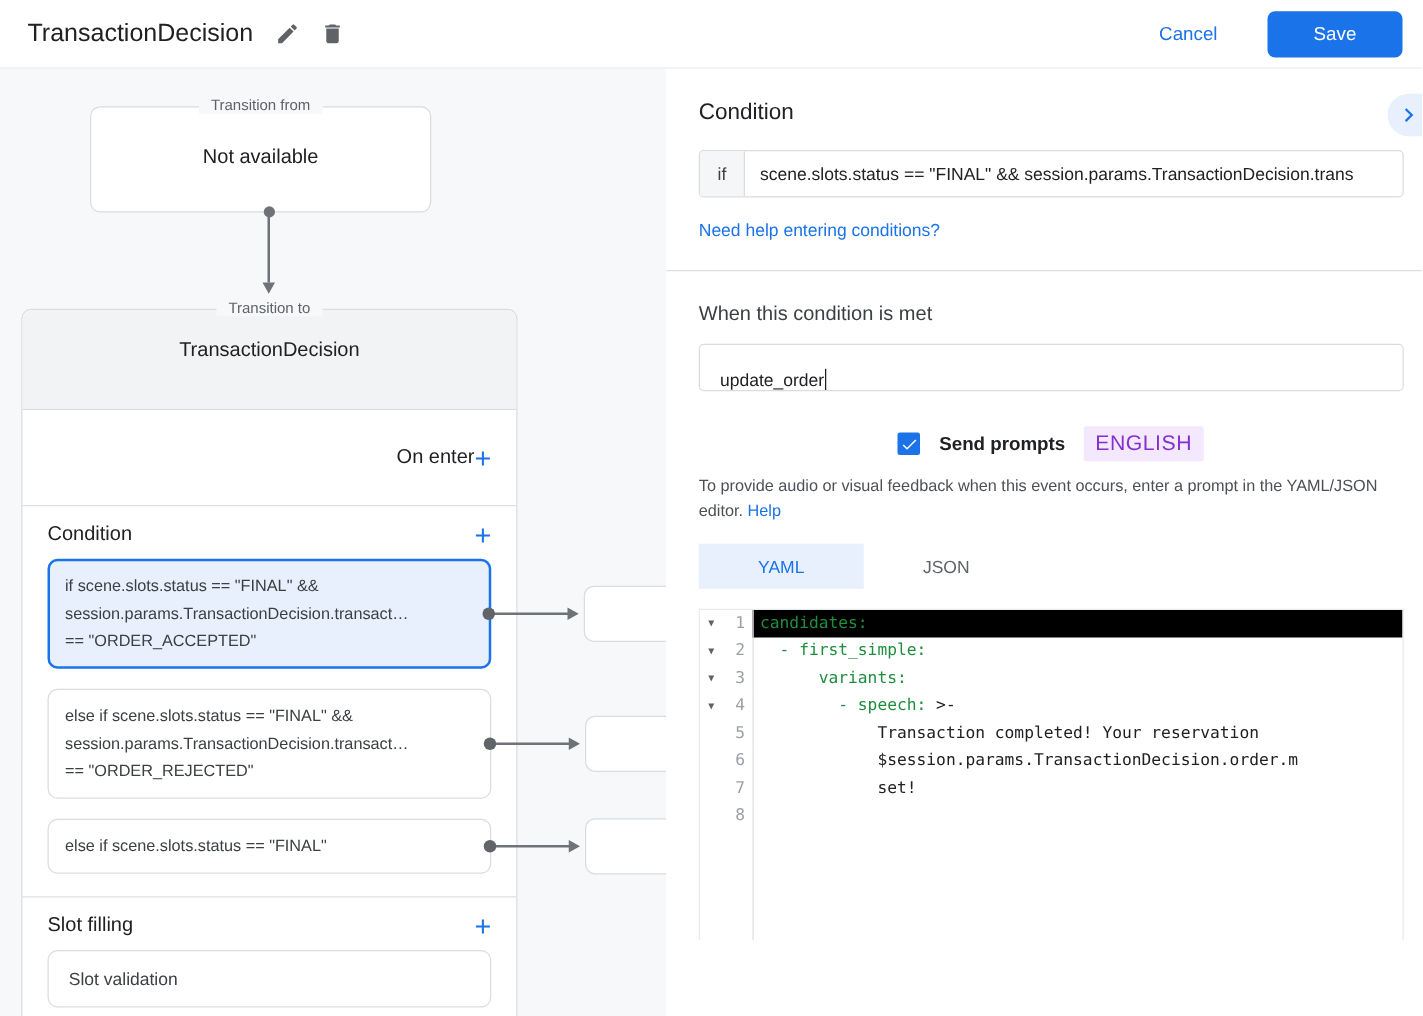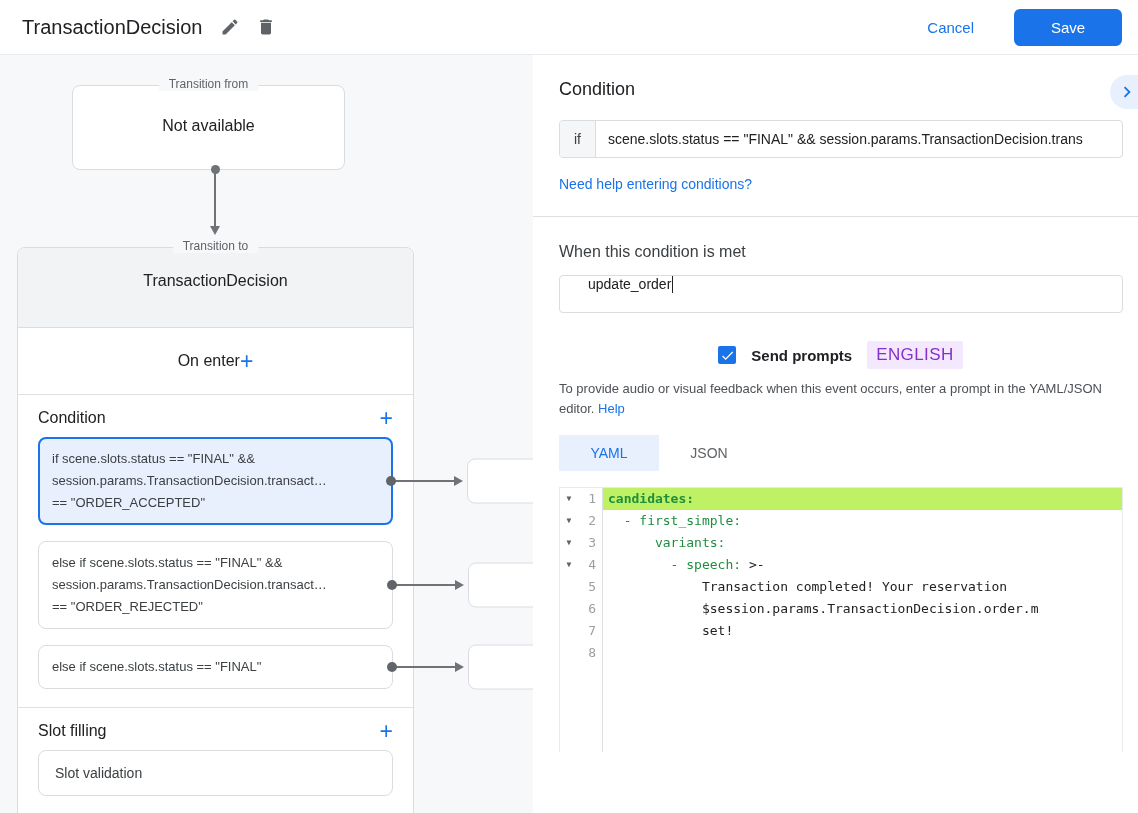--- a/index.html
+++ b/index.html
@@ -29,21 +29,21 @@
   .v-dot { position:absolute; left:211px; top:110px; width:9px; height:9px; border-radius:50%; background:#6f7377; }
   .v-line { position:absolute; left:214px; top:114px; width:2px; height:57px; background:#6f7377; }
   .v-head { position:absolute; left:210px; top:171px; width:0; height:0; border-left:5px solid transparent; border-right:5px solid transparent; border-top:9px solid #6f7377; }
 
   
   .to-card { position:absolute; left:17px; top:192px; width:397px; height:640px; background:#fff; border:1px solid #dadce0; border-radius:8px 8px 0 0; }
   .to-header { background:#f1f3f4; border-bottom:1px solid #dadce0; height:80px; border-radius:8px 8px 0 0; text-align:center; padding-top:24px; }
   .to-title { font-size:16px; color:#202124; }
   .to-sub { font-size:12px; color:#5f6368; margin-top:7px; }
 
-  .on-enter-row { display:flex; align-items:center; justify-content:center; padding:0 20px; height:67px; border-bottom:1px solid #e0e0e0; font-size:16px; }
+  .on-enter-row { display:flex; align-items:center; justify-content:flex-end; padding:0 20px; height:77px; border-bottom:1px solid #e0e0e0; font-size:16px; }
   .section { border-bottom:1px solid #e0e0e0; padding:10px 20px 18px; }
   .section:last-child { border-bottom:none; }
   .section-head { display:flex; align-items:center; justify-content:space-between; height:26px; margin-bottom:6px; font-size:16px; }
   .plus-btn { color:#1a73e8; font-size:23px; font-weight:400; background:none; border:none; cursor:pointer; line-height:1; }
 
   .cond-item { position:relative; background:#fff; border:1px solid #dadce0; border-radius:8px; padding:10px 13px; font-size:13px; line-height:22px; color:#3c4043; margin-bottom:16px; cursor:pointer; }
   .cond-item .cline { white-space:nowrap; overflow:hidden; }
   .cond-item.selected { border:2px solid #1a73e8; background:#e8f0fe; padding:9px 12px; }
   .cond-item.last { margin-bottom:0; }
 
@@ -69,37 +69,37 @@
   .when-title { font-size:16px; color:#3c4043; }
   .check-row { display:flex; align-items:center; margin-top:26px; }
   .checkbox { width:18px; height:18px; background:#1a73e8; border-radius:2px; display:flex; align-items:center; justify-content:center; margin-right:15px; cursor:pointer; flex-shrink:0; }
   .checkbox svg { width:15px; height:15px; fill:#fff; }
   .check-label { font-size:15px; font-weight:600; color:#202124; cursor:pointer; }
   .badge { margin-left:15px; background:#f3e8fd; color:#8430ce; font-size:17px; font-weight:500; letter-spacing:0.4px; padding:4px 9px; border-radius:2px; }
   .helper { margin-top:10px; font-size:13px; color:#4d5156; line-height:20px; max-width:566px; }
   .helper a { color:#1a73e8; cursor:pointer; }
   .u { text-decoration:underline; }
   .nu { text-decoration:none; }
-  .text-input { margin-top:14px; width:564px; height:38px; border:1px solid #dadce0; border-radius:4px; display:flex; align-items:flex-start; padding:0 28px; font-size:14px; color:#202124; background:#fff; }
+  .text-input { margin-top:14px; width:564px; height:38px; border:1px solid #dadce0; border-radius:4px; display:flex; align-items:flex-end; padding:0 16px; font-size:14px; color:#202124; background:#fff; }
   .caret { width:1px; height:17px; background:#202124; margin-left:1px; }
   .mt28 { margin-top:28px;justify-content:center; }
 
   .tabs { display:flex; margin-top:16px; }
-  .tab { width:100px; height:36px; display:flex; align-items:center; justify-content:center; font-size:14px; font-weight:500; color:#5f6368; cursor:pointer; }
+  .tab { width:132px; height:36px; display:flex; align-items:center; justify-content:center; font-size:14px; font-weight:500; color:#5f6368; cursor:pointer; }
   .tab.active { background:#e8f0fe; color:#1a73e8; }
 
   .editor { margin-top:16px; width:564px; height:265px; border:1px solid #e8eaed; border-bottom:none; background:#fff; display:flex; flex-direction:column; overflow:hidden; font-family:"DejaVu Sans Mono", monospace; font-size:13px; }
   .code-row { display:flex; height:22px; flex-shrink:0; }
   .code-row.filler { flex:1; height:auto; }
   .fold { width:18px; text-align:center; color:#5f6368; font-size:8px; line-height:22px; cursor:pointer; }
   .lnum { width:24px; text-align:right; padding-right:6px; color:#9aa0a6; line-height:22px; }
   .code { flex:1; border-left:1px solid #e0e0e0; padding-left:5px; line-height:22px; white-space:pre; overflow:hidden; }
   .code .k { color:#1e8e3e; }
   .code .t { color:#202124; }
-  .code-row.active .code { background:#bef264;font-weight:bold; }
+  .code-row.active .code { background:#000000; }
 </style>
 </head>
 <body>
 
 <div class="topbar">
   <span class="topbar-title">TransactionDecision</span>
   <button class="icon-btn pencil">
     <svg viewBox="0 0 24 24">
         <path d="M3 17.25V21h3.75L17.81 9.94l-3.75-3.75L3 17.25zM20.71 7.04c.39-.39.39-1.02 0-1.41l-2.34-2.34a.996.996 0 0 0-1.41 0l-1.83 1.83 3.75 3.75 1.83-1.83z"></path>
       </svg>

